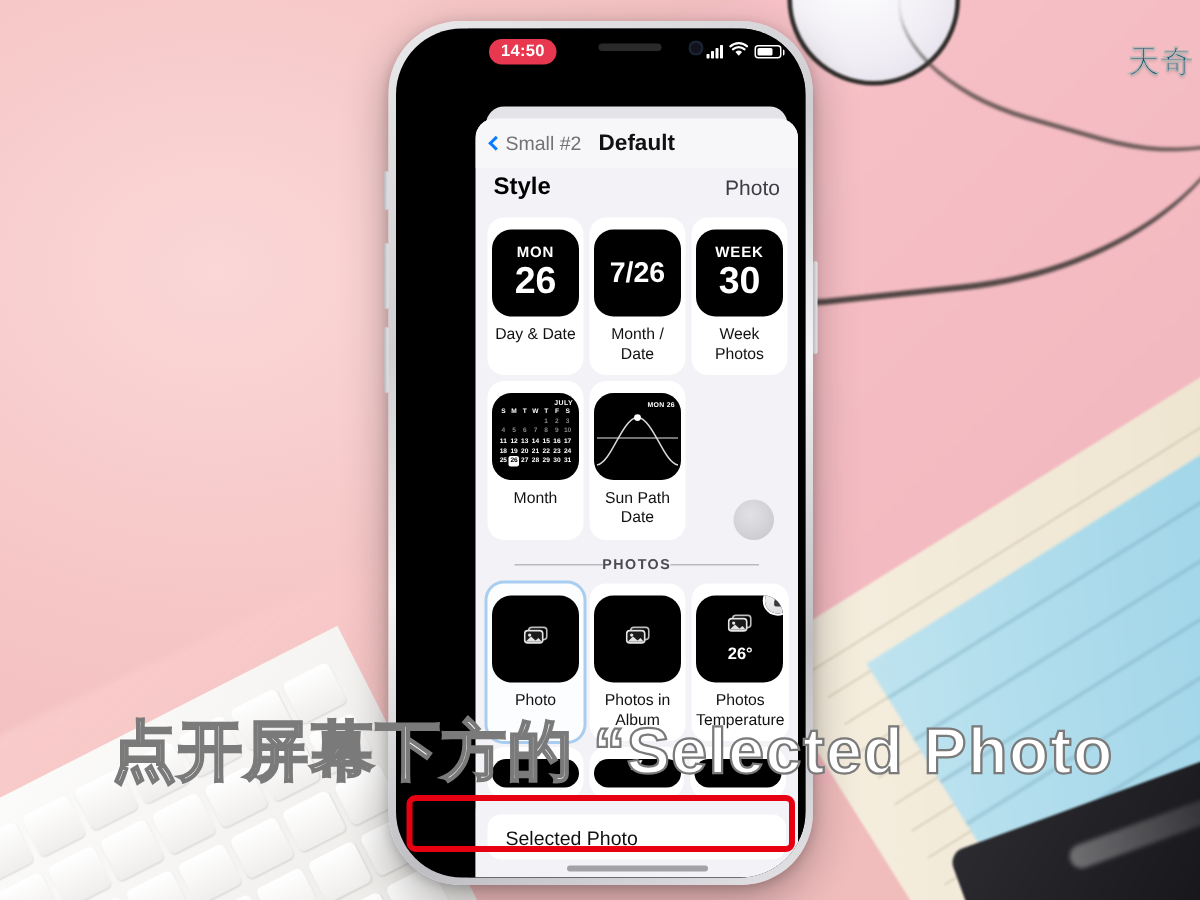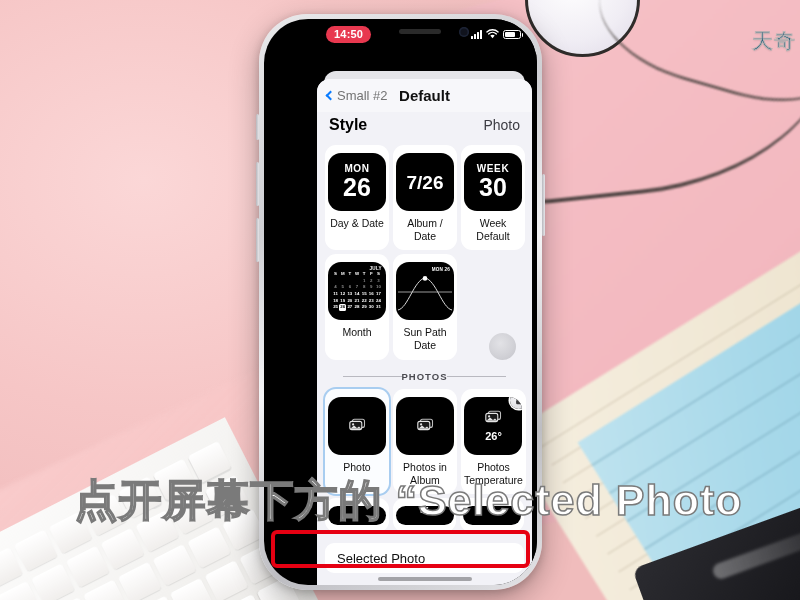--- a/index.html
+++ b/index.html
@@ -431,29 +431,29 @@
                 <span class="tile-top">MON</span>
                 <span class="tile-big">26</span>
               </div>
               <div class="card-label">Day &amp; Date</div>
             </div>
 
             <div class="card">
               <div class="tile">
                 <span class="tile-mid">7/26</span>
               </div>
-              <div class="card-label">Album / Date</div>
+              <div class="card-label">Month / Date</div>
             </div>
 
             <div class="card">
               <div class="tile">
                 <span class="tile-top">WEEK</span>
                 <span class="tile-big">30</span>
               </div>
-              <div class="card-label">Week Default</div>
+              <div class="card-label">Week Photos</div>
             </div>
           </div>
 
           <div class="grid" style="margin-top:4px;">
             <div class="card">
               <div class="tile">
                 <div class="cal">
                   <div class="cal-m">JULY</div>
                   <div class="cal-g" id="cal-grid">
                       <span class="hd">S</span>

